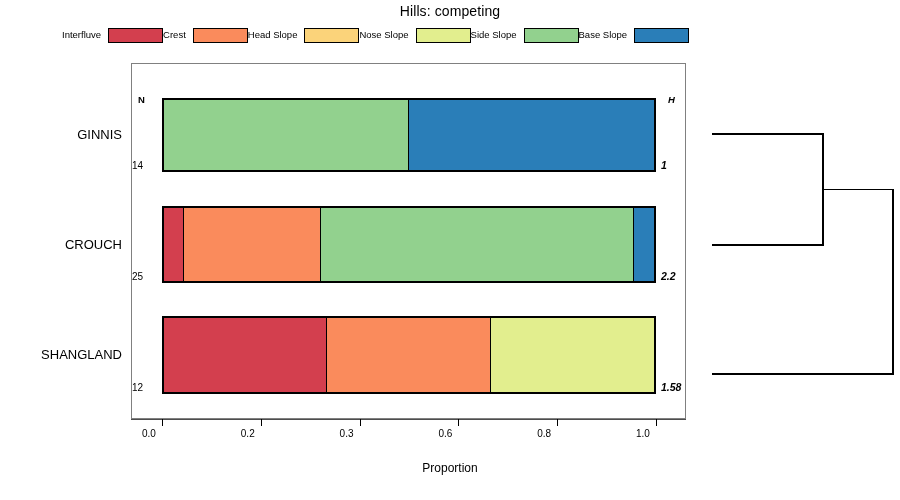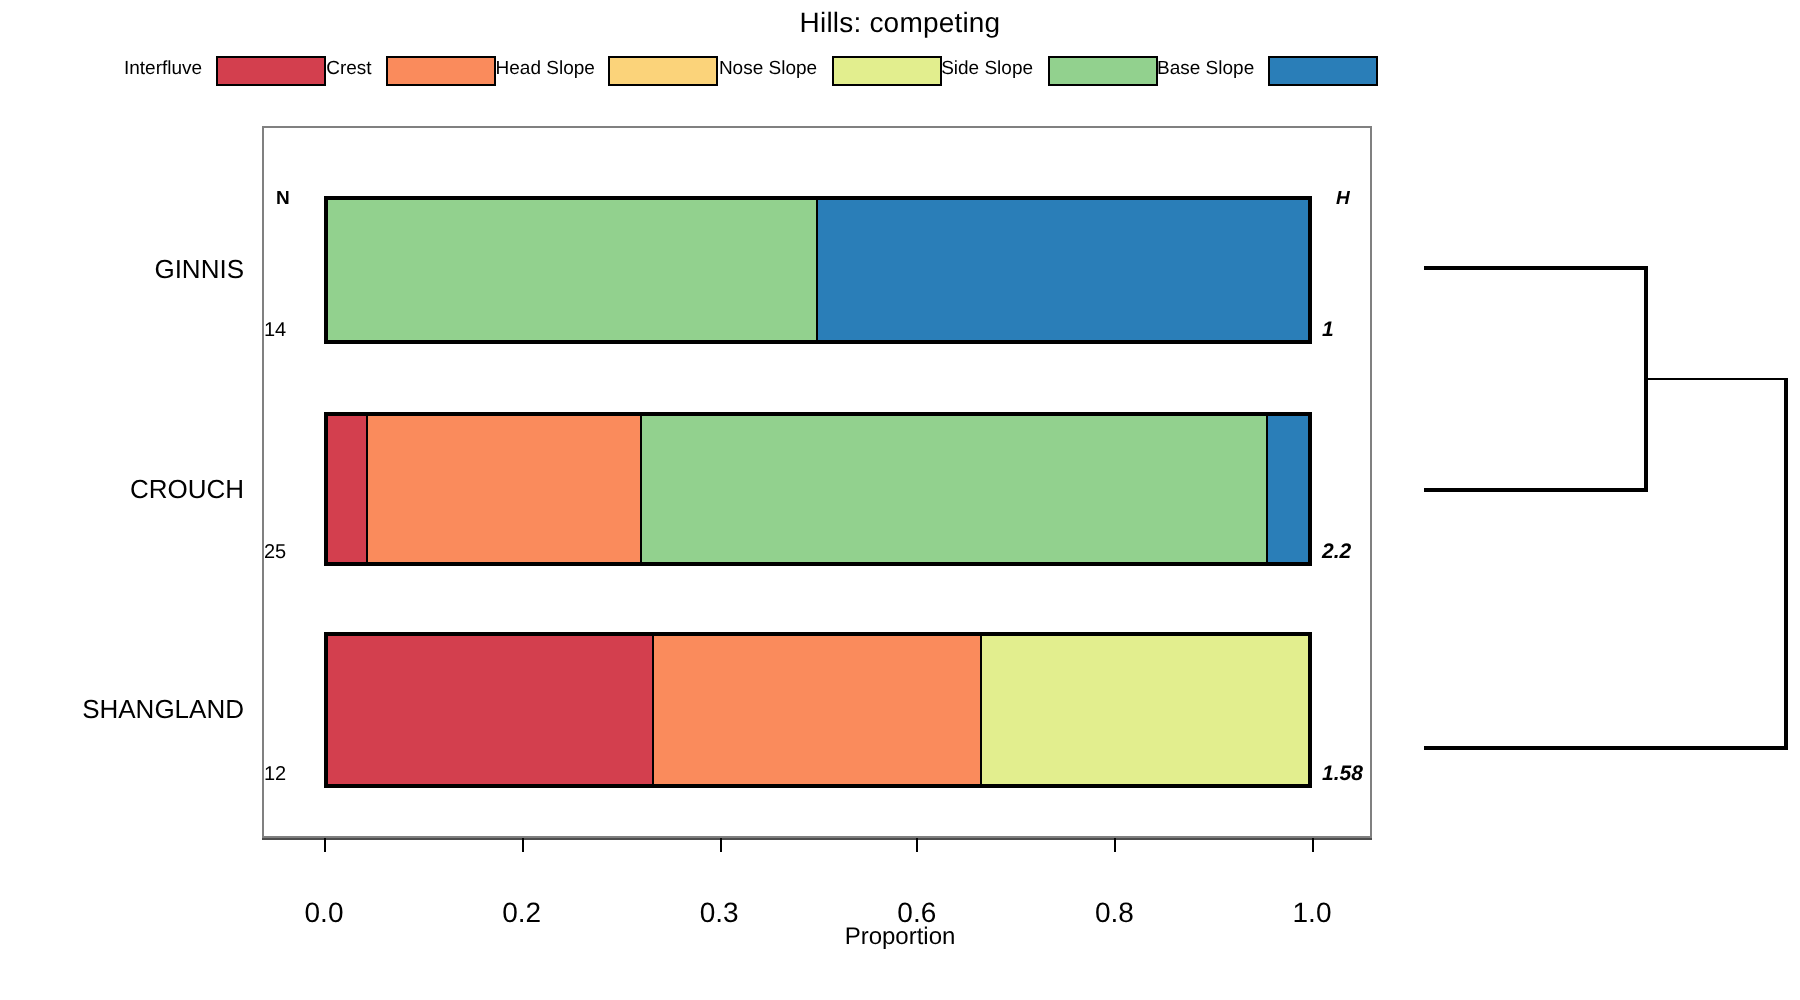--- a/index.html
+++ b/index.html
@@ -56,22 +56,22 @@
     white-space:nowrap;
   }
   .col-head.italic{font-style:italic;}
 
   
   .axis-line{
     position:absolute;left:131px;top:419px;width:555px;height:1px;background:#4d4d4d;
   }
   .tick{position:absolute;top:419px;width:1px;height:7px;background:#000;}
   .tick-label{
-    position:absolute;top:428px;font-size:14px;line-height:12px;
-    text-align:center;width:40px;margin-top:22px;
+    position:absolute;top:428px;font-size:10px;line-height:12px;
+    width:40px;
   }
   .axis-title{
     position:absolute;left:0;top:461px;width:900px;text-align:center;
     font-size:12px;
   }
 
   
   .dendro{position:absolute;left:690px;top:60px;width:210px;height:360px;}
   .dline{position:absolute;background:#000;}
 </style>

